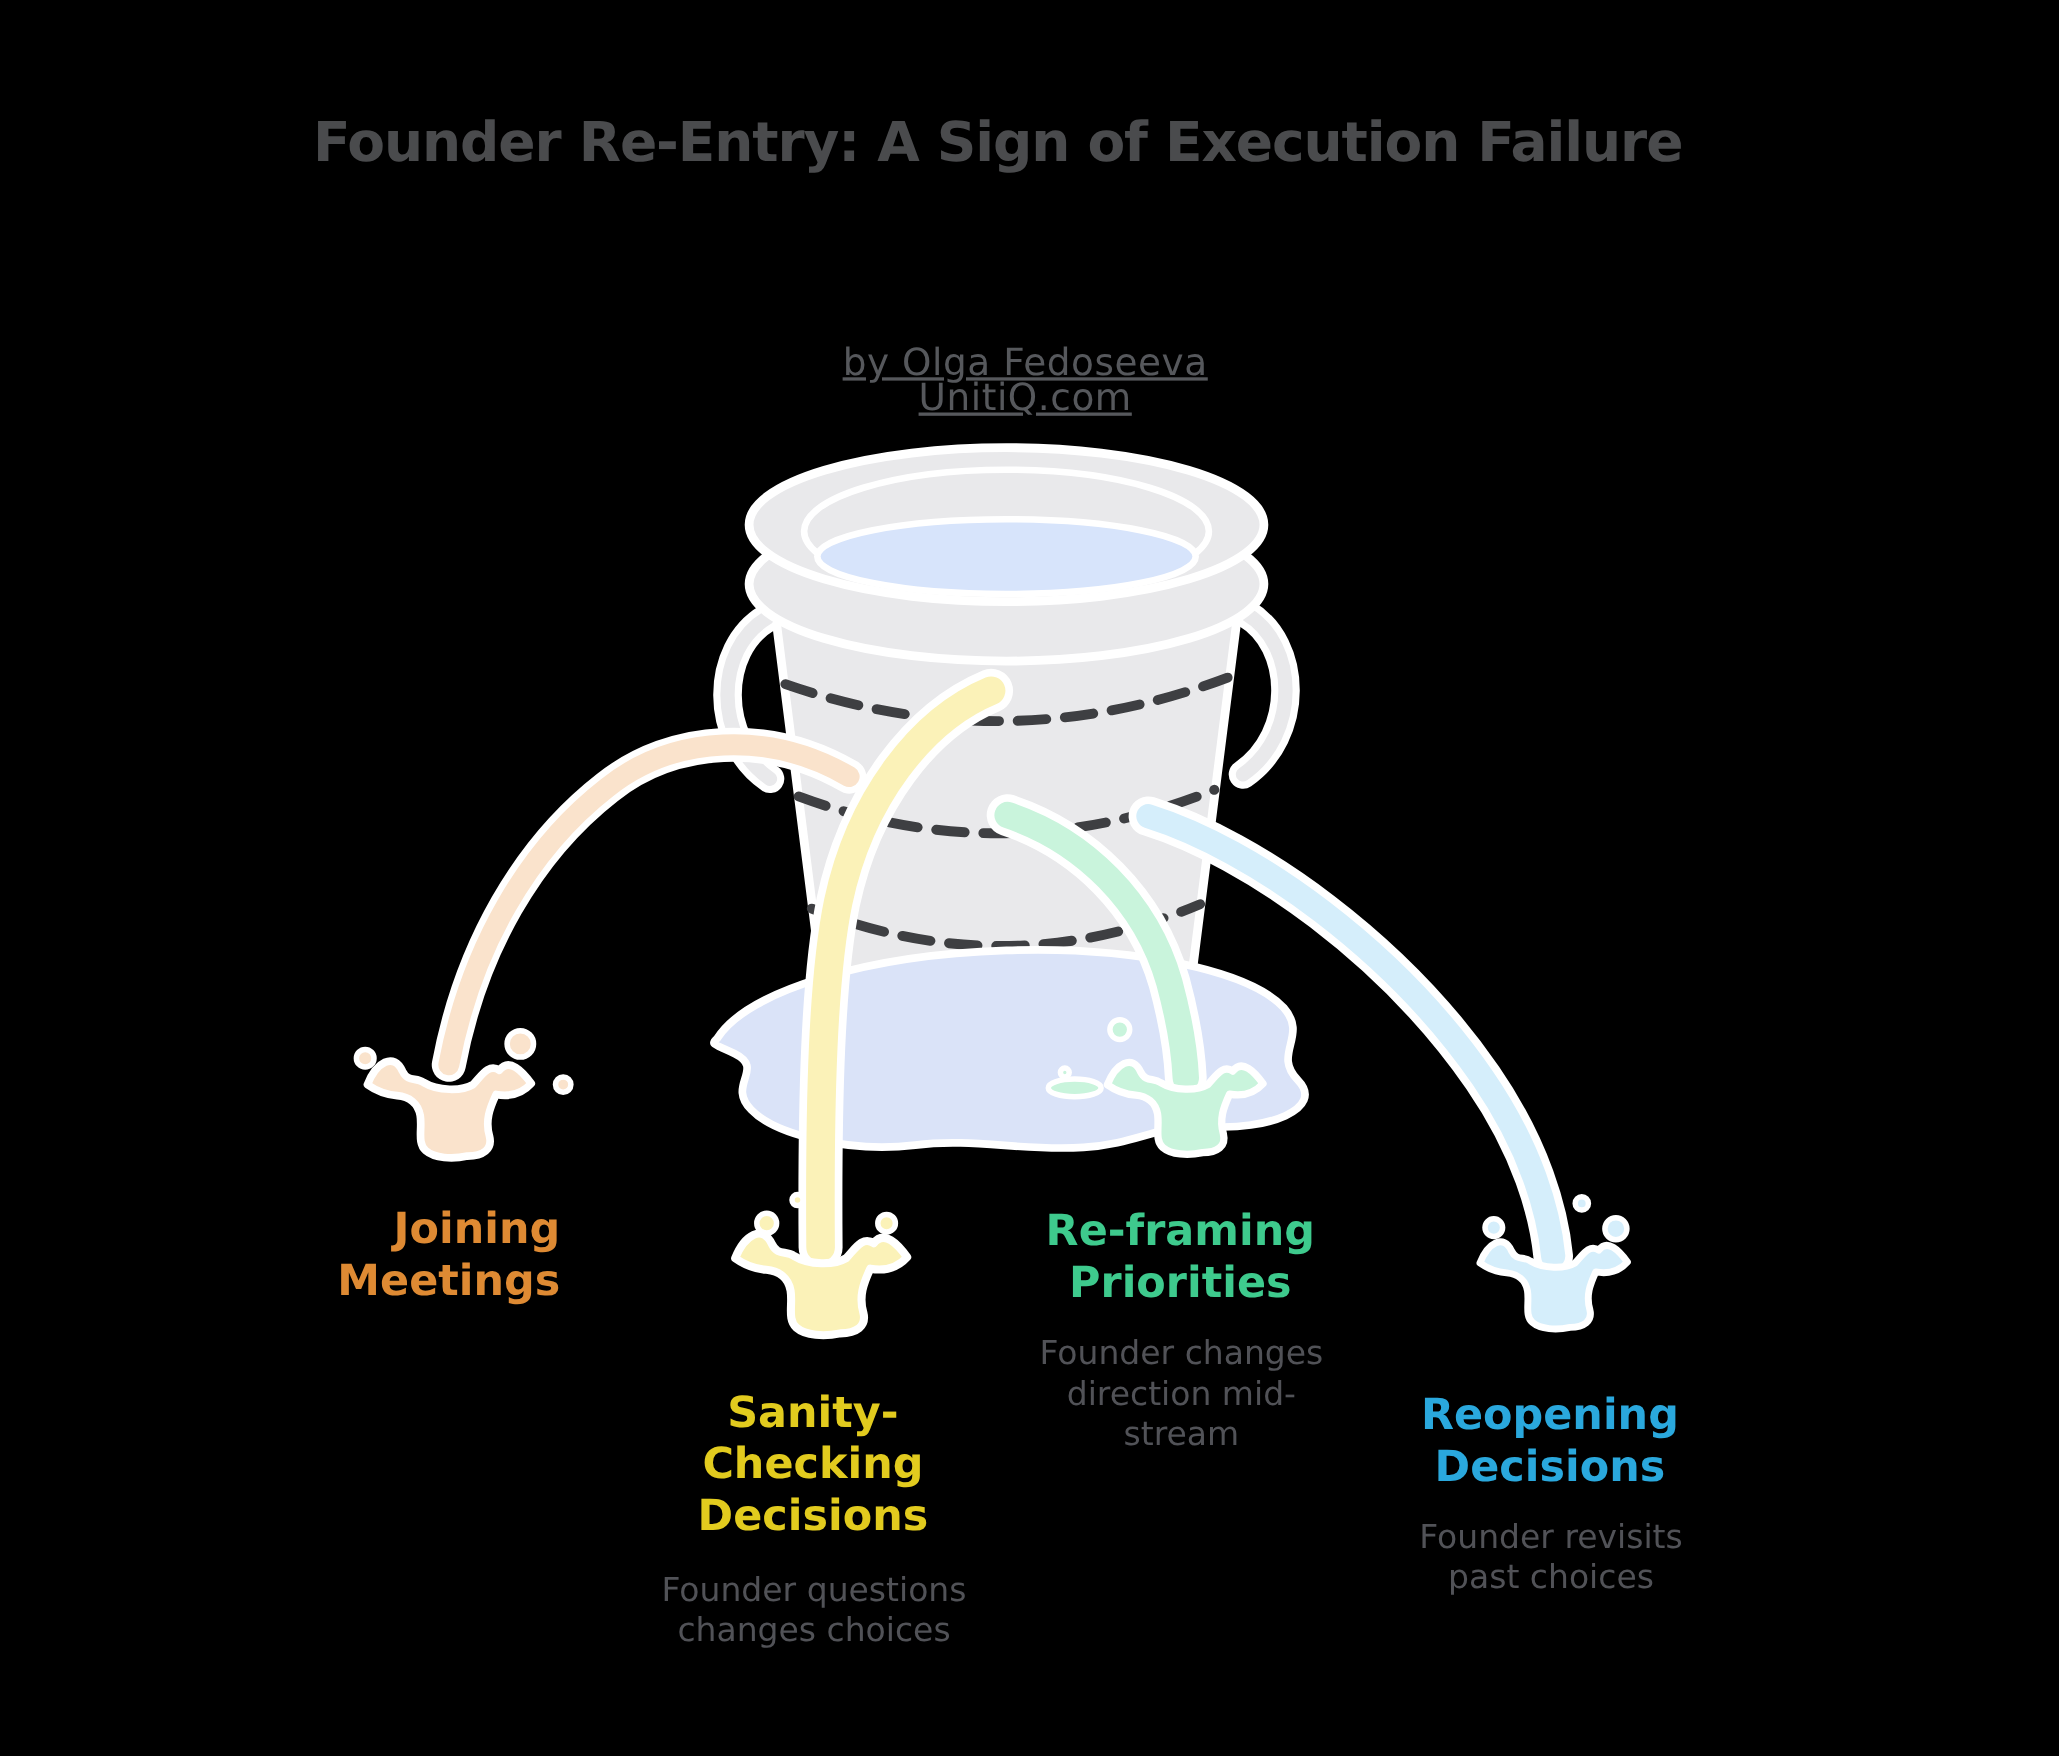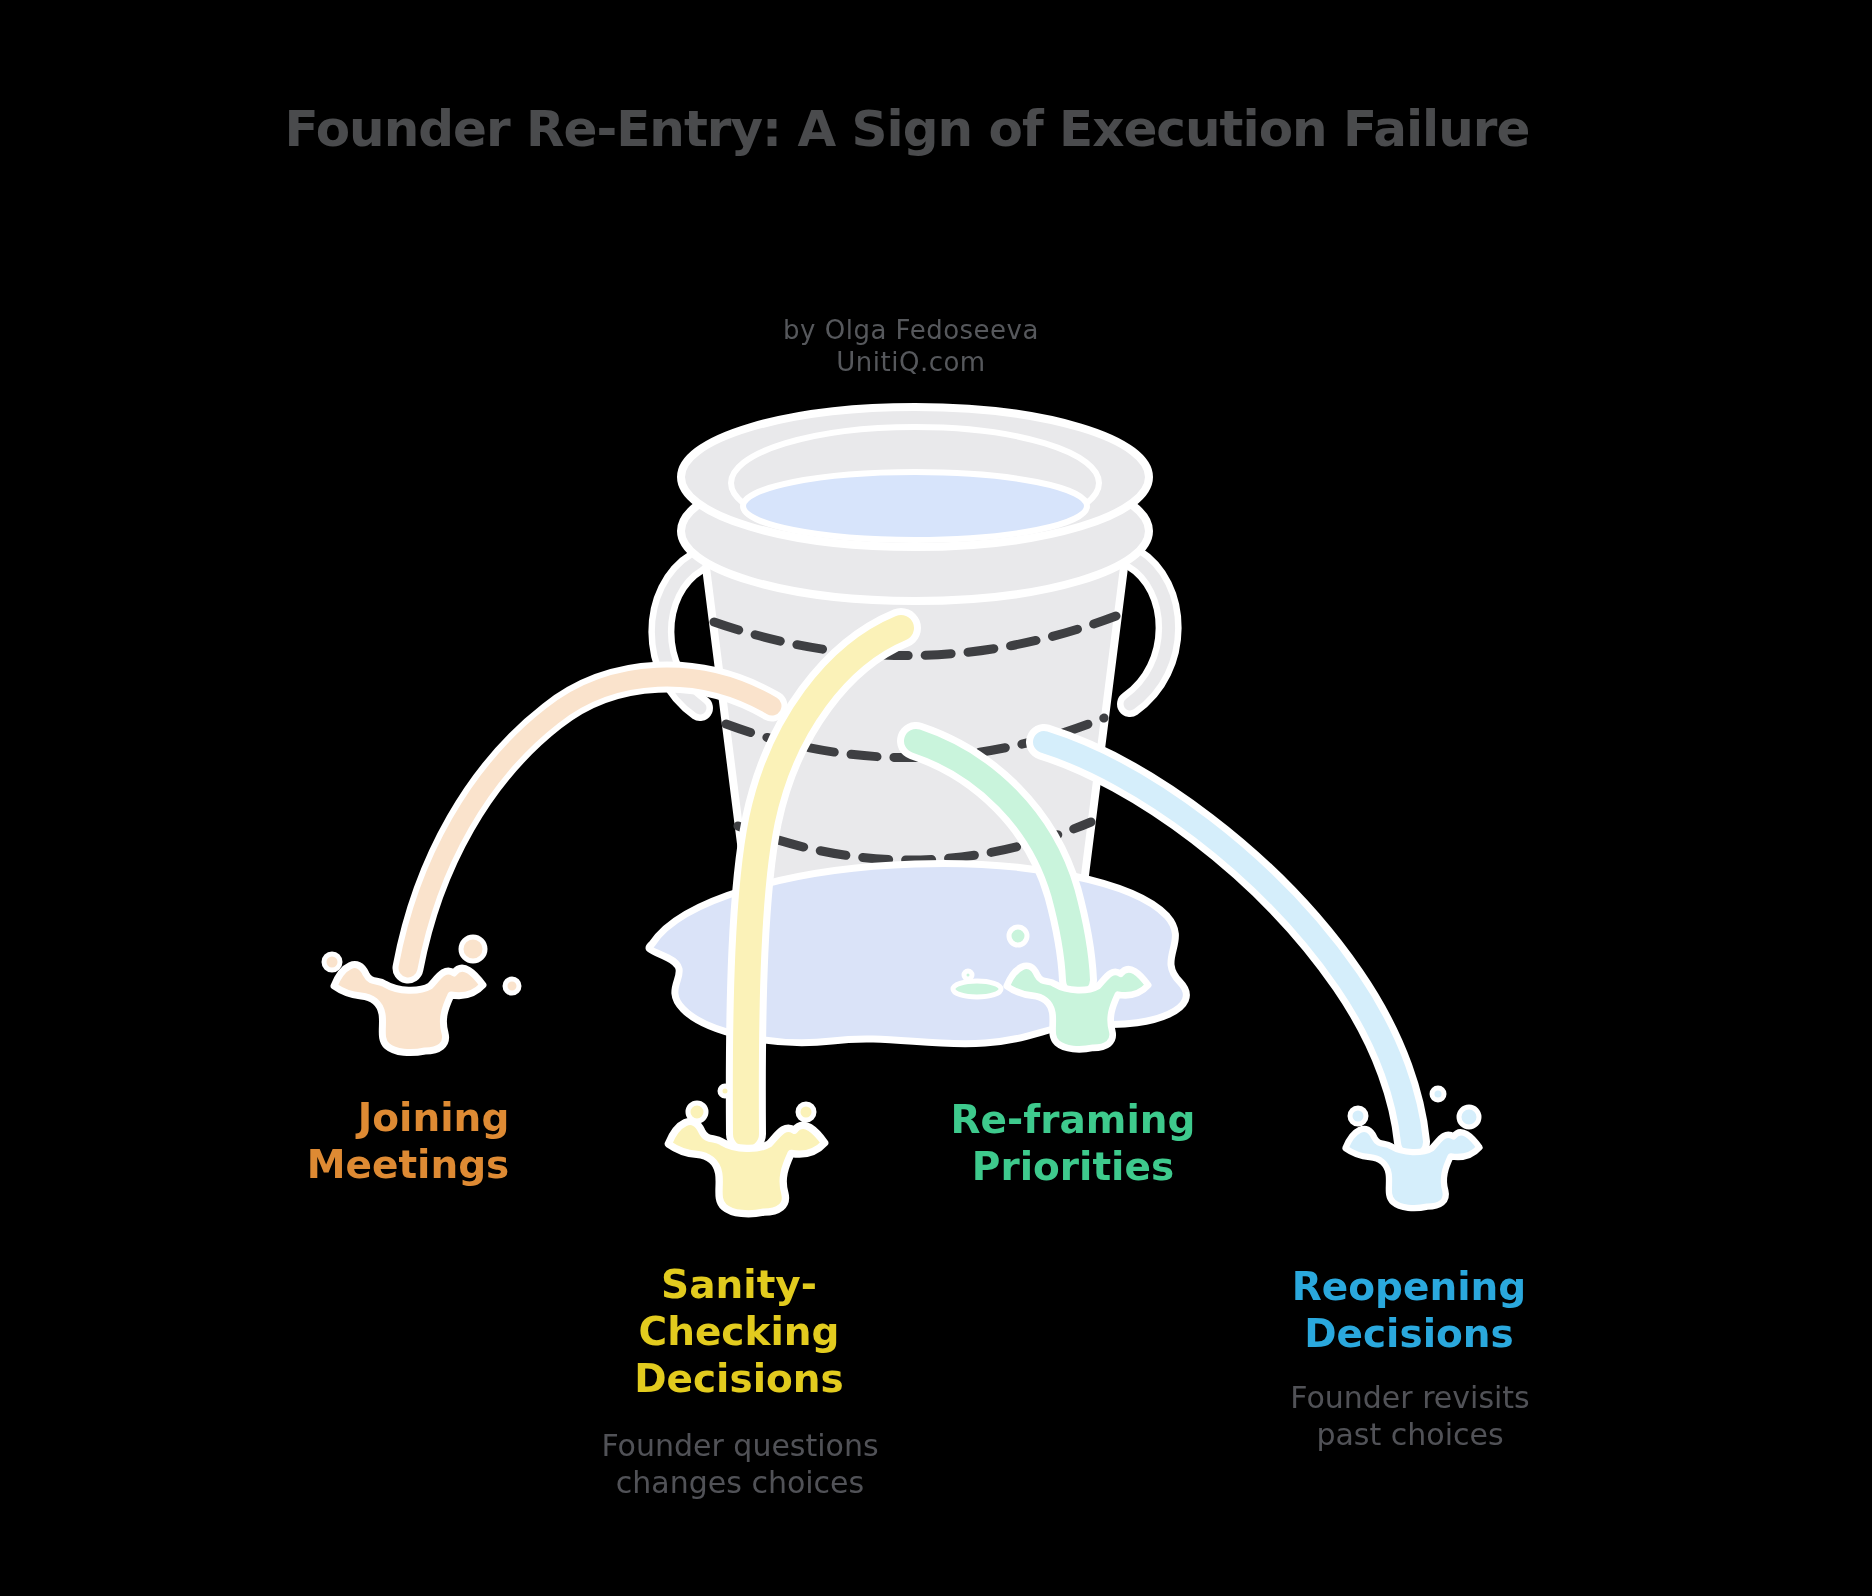--- a/index.html
+++ b/index.html
@@ -6,21 +6,21 @@
     --background:#000; --title-text:#4a4b4d; --byline-text:#56585c; --subtext:#515257;
     --accent-orange:#de8a33; --accent-yellow:#e2cb1e; --accent-green:#3eca8d; --accent-blue:#2aa8dd;
     --stream-orange:#fae3cc; --stream-yellow:#fbf2b8; --stream-green:#c9f4dc; --stream-blue:#d5eefb;
     --puddle:#dae3f8; --bucket-gray:#e9e9eb; --water-blue:#d7e4fb; --dash-gray:#3e3f42; --outline-white:#ffffff;
   }
   html,body{margin:0;padding:0;background:var(--background);}
   .canvas{position:relative;width:1676px;height:1596px;background:var(--background);
     font-family:"DejaVu Sans",sans-serif;overflow:hidden;}
   .abs{position:absolute;transform:translateX(-50%);width:max-content;text-align:center;}
   .title{top:100px;left:907px;font-size:50px;font-weight:bold;letter-spacing:-1px;color:var(--title-text);}
-  .byline{top:314px;left:911px;font-size:26px;line-height:32px;color:var(--byline-text);letter-spacing:0.5px;}
+  .byline{top:314px;left:932px;font-size:34px;line-height:32px;color:var(--byline-text);letter-spacing:0.5px;text-decoration:underline;}
   .label-heading{font-weight:bold;font-size:39px;line-height:47px;white-space:pre-line;}
   .label-desc{font-size:30px;line-height:37px;white-space:pre-line;color:var(--subtext);font-weight:normal;}
   .c-orange{color:var(--accent-orange);text-align:right;} .c-yellow{color:var(--accent-yellow);}
   .c-green{color:var(--accent-green);} .c-blue{color:var(--accent-blue);text-align:center;}
   .art{position:absolute;left:0;top:0;}
   .stream-halo{fill:none;stroke:var(--outline-white);stroke-linecap:round;}
   .stream{fill:none;stroke-linecap:round;}
   .dash{fill:none;stroke:var(--dash-gray);stroke-width:9;stroke-linecap:round;stroke-dasharray:26 17;}
   .splash{stroke:var(--outline-white);stroke-width:7;stroke-linejoin:round;}
   .droplet{stroke:var(--outline-white);stroke-width:5;}
@@ -112,19 +112,22 @@
 Meetings</div>
 
   <div class="abs label-heading c-yellow" style="top:1261px;left:739px">Sanity-
 Checking
 Decisions</div>
   <div class="abs label-desc" style="top:1427px;left:740px">Founder questions
 changes choices</div>
 
   <div class="abs label-heading c-green" style="top:1096px;left:1073px">Re-framing
 Priorities</div>
+  <div class="abs label-desc" style="top:1212px;left:1074px">Founder changes
+direction mid-
+stream</div>
 
   <div class="abs label-heading c-blue" style="top:1263px;left:1409px">Reopening
 Decisions</div>
   <div class="abs label-desc" style="top:1379px;left:1410px">Founder revisits
 past choices</div>
 
 </div>
 
 </body></html>

